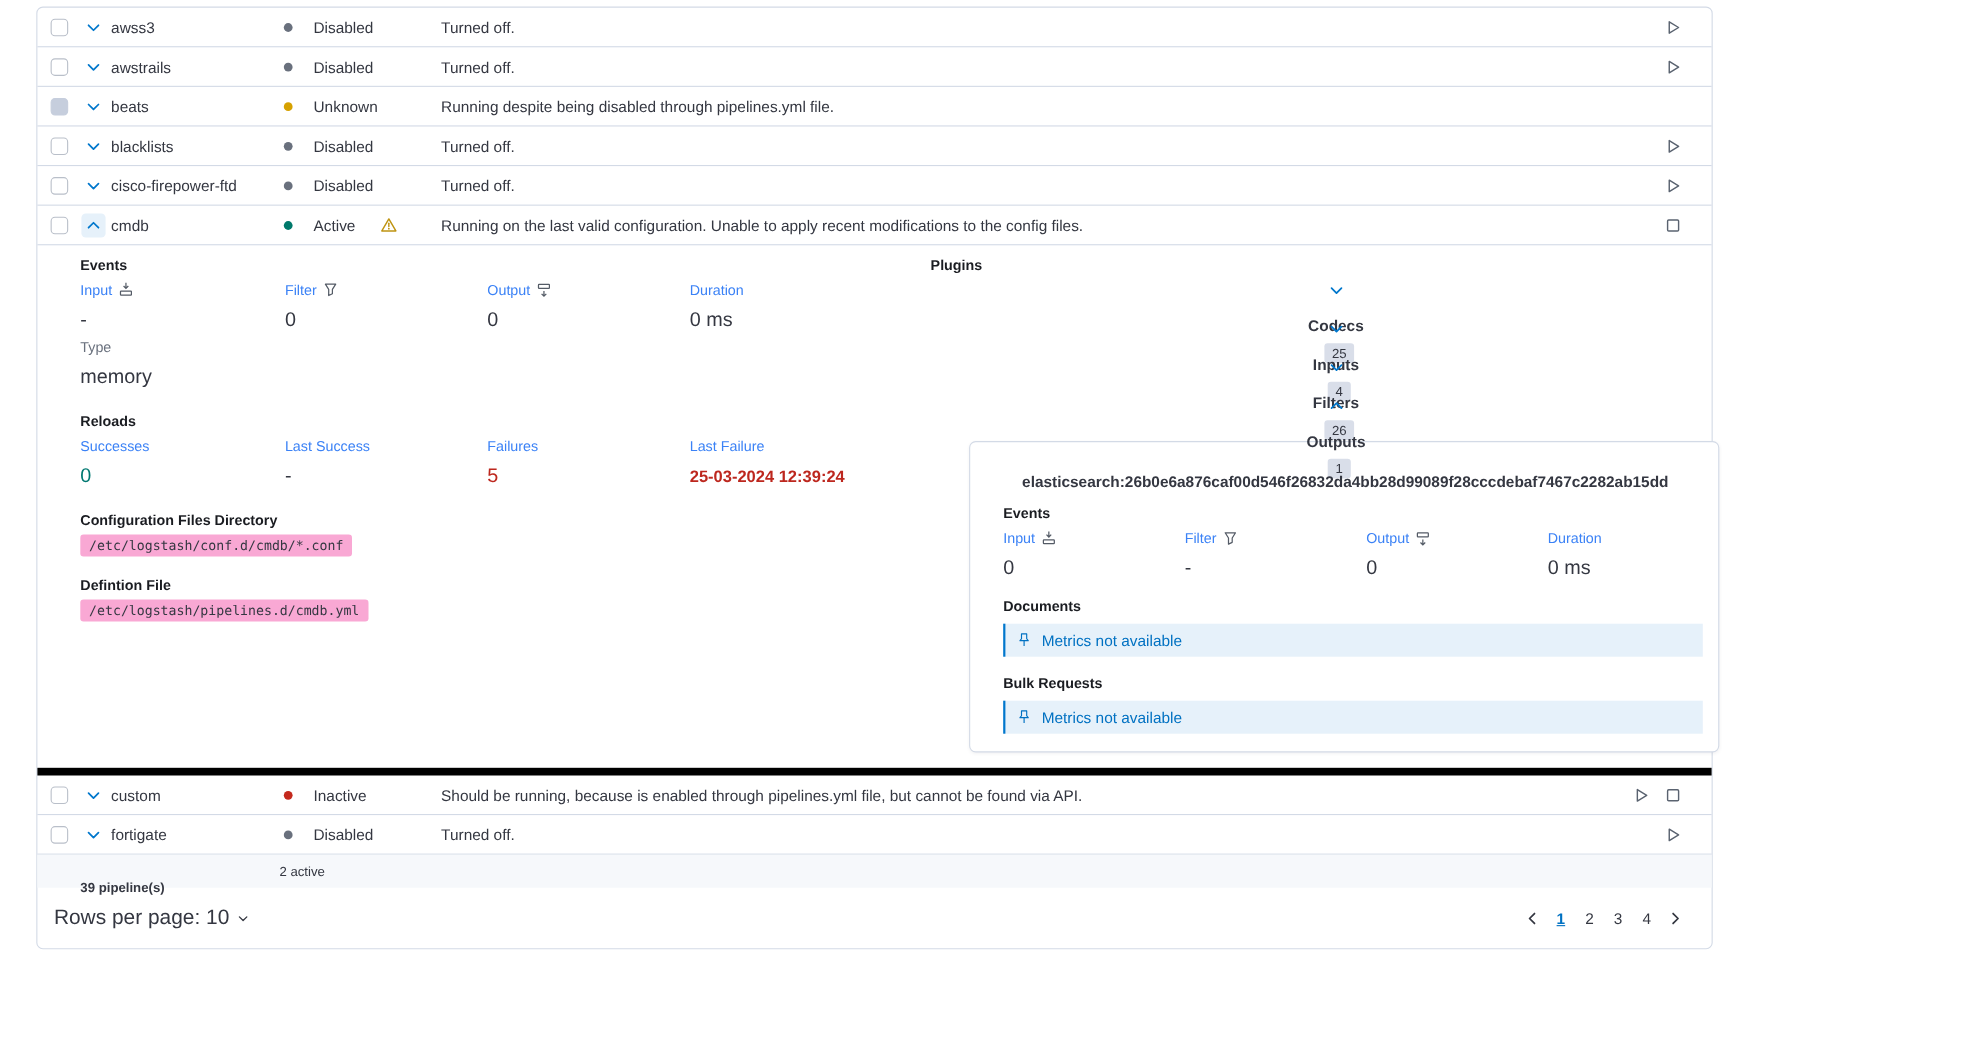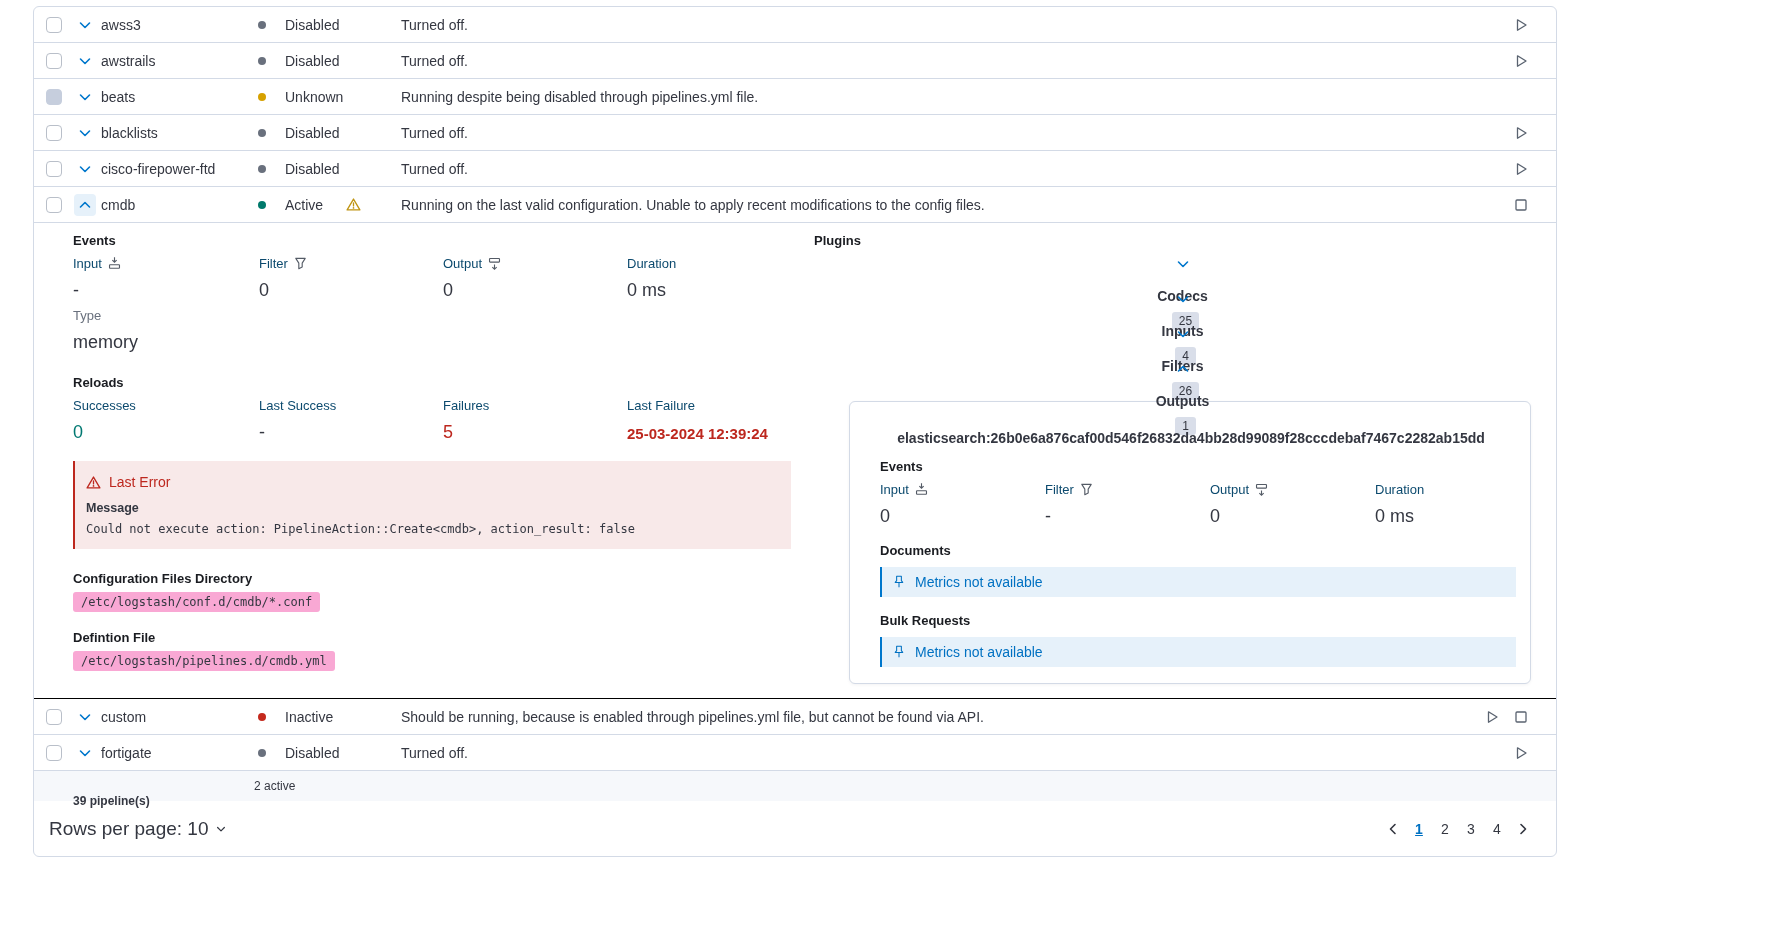--- a/index.html
+++ b/index.html
@@ -25,26 +25,26 @@
   .health-disabled { background:#69707d; }
   .health-unknown { background:#d6a100; }
   .health-active { background:#00796b; }
   .health-inactive { background:#c4291d; }
   .warn { margin-left:4px; }
   .row-msg { flex:1; font-size:14px; }
   .row-actions { display:flex; align-items:center; gap:13px; }
   .act { cursor:pointer; }
 
   
-  .expanded { display:flex; padding:10px 27px 14px 39px; border-bottom:1px solid #000000; }
+  .expanded { display:flex; padding:10px 27px 14px 39px; border-bottom:7px solid #000000;gap:32px; }
   .left-col { width:718px; flex:0 0 718px; }
   .right-col { flex:1; margin-left:23px; }
   .sec-title { font-size:13px; font-weight:700; color:#1a1c21; }
   .metrics { display:grid; grid-template-columns:186px 184px 184px 1fr; margin-top:8px; }
-  .metric-label { font-size:13px; color:#0c4a6e; display:flex; align-items:center; gap:5px; }
+  .metric-label { font-size:13px; color:#3b82f6; display:flex; align-items:center; gap:5px; }
   .metric-value { font-size:18px; color:#343741; margin-top:9px; }
   .val-success { color:#007871; }
   .val-danger { color:#bd271e; }
   .val-danger-bold { color:#bd271e; font-weight:700; font-size:15px; margin-top:12px; }
   .mt22 { margin-top:22px; } .mt18 { margin-top:18px; } .mt16 { margin-top:16px; }
   .sub-label { font-size:13px; color:#69707d; margin-top:7px; }
   .big-value { font-size:18px; margin-top:9px; }
 
   .error-box { margin-top:18px; background:#f8e9e9; border-left:2px solid #bd271e;
     padding:13px 16px 13px 11px; }
@@ -283,32 +283,20 @@
         <div>
           <div class="metric-label">Failures</div>
           <div class="metric-value val-danger">5</div>
         </div>
         <div>
           <div class="metric-label">Last Failure</div>
           <div class="metric-value val-danger-bold">25-03-2024 12:39:24</div>
         </div>
       </div>
 
-      <div class="error-box">
-        <div class="error-title">
-          <svg width="15" height="15" viewBox="0 0 16 16">
-              <path d="M8 2.2 14.8 13.8H1.2Z" fill="none" stroke="#bd271e" stroke-width="1.4" stroke-linejoin="round"></path>
-              <path d="M8 6.4v3.1" stroke="#bd271e" stroke-width="1.4" stroke-linecap="round"></path>
-              <circle cx="8" cy="11.6" r="0.9" fill="#bd271e"></circle>
-            </svg>
-          <span>Last Error</span>
-        </div>
-        <div class="error-msg-label">Message</div>
-        <div class="mono error-msg">Could not execute action: PipelineAction::Create&lt;cmdb&gt;, action_result: false</div>
-      </div>
 
       <div class="sec-title mt22">Configuration Files Directory</div>
       <div class="mono code-chip">/etc/logstash/conf.d/cmdb/*.conf</div>
 
       <div class="sec-title mt18">Defintion File</div>
       <div class="mono code-chip">/etc/logstash/pipelines.d/cmdb.yml</div>
     </div>
 
     <div class="right-col">
       <div class="sec-title">Plugins</div>

